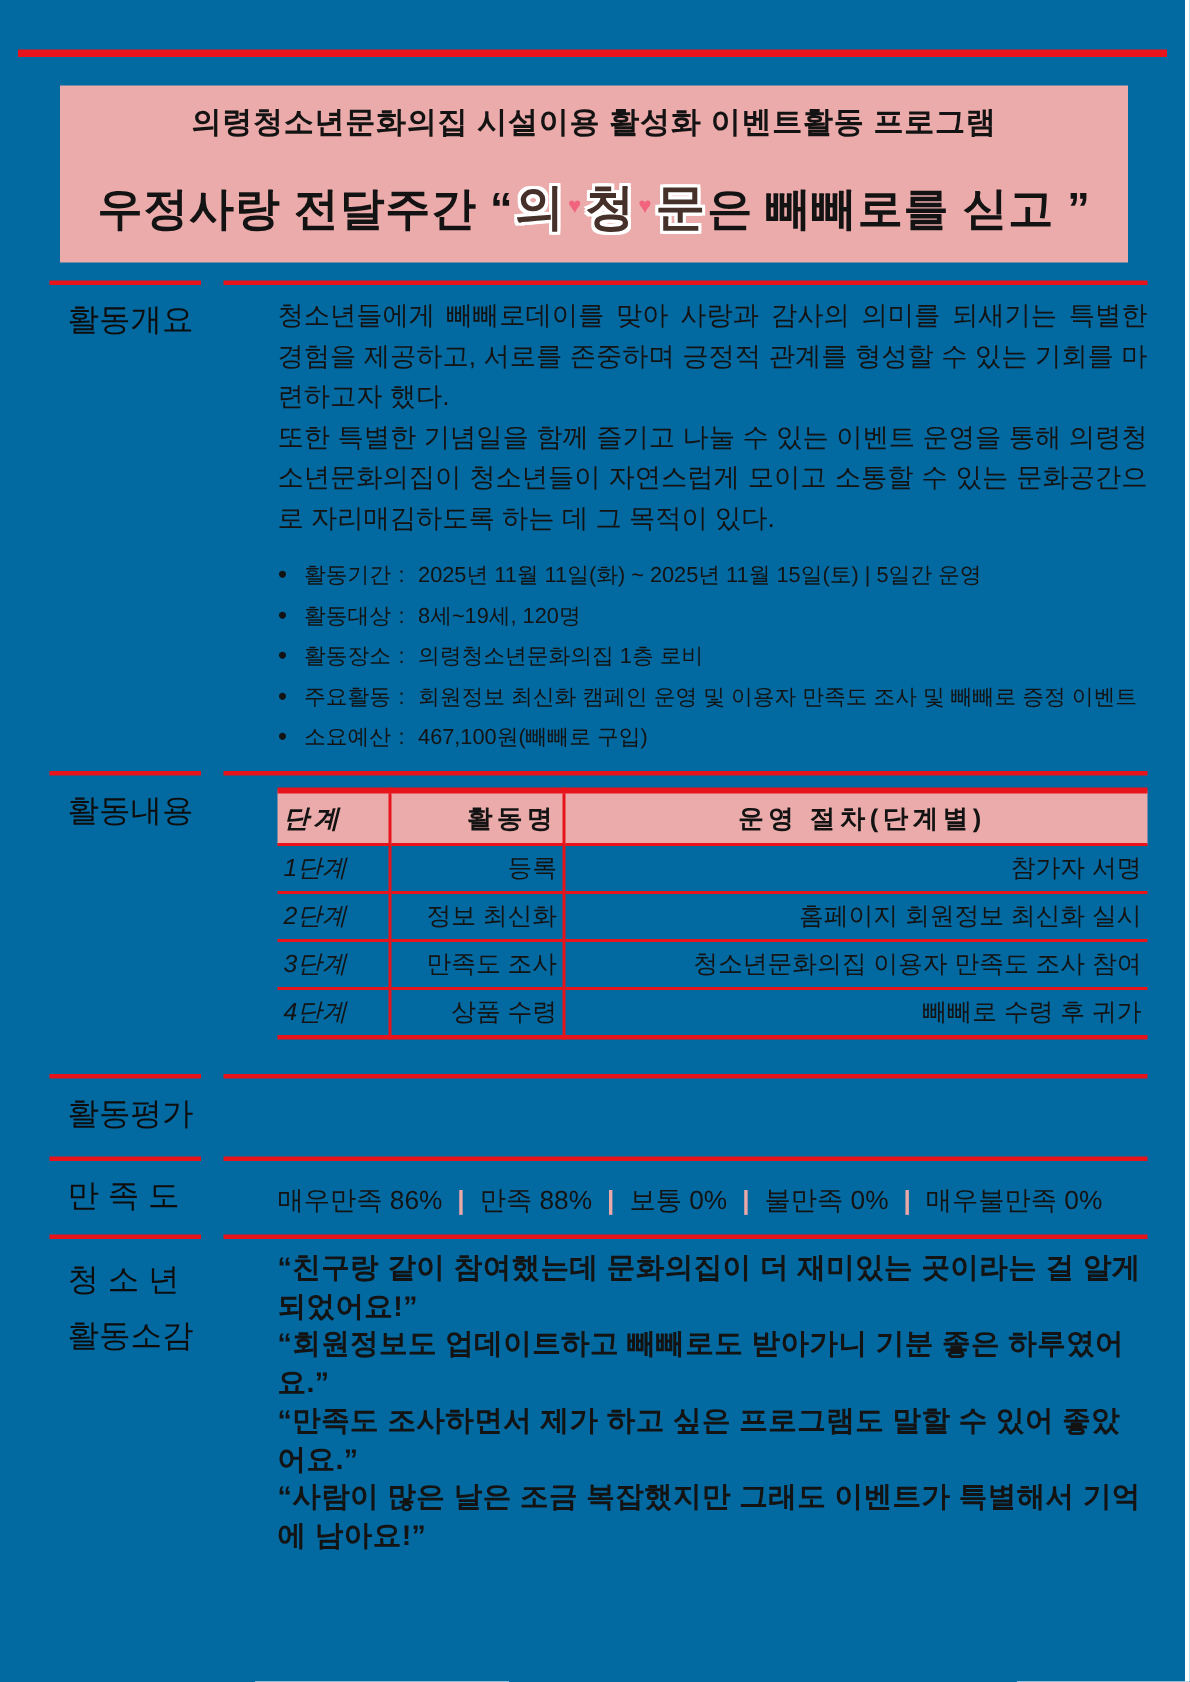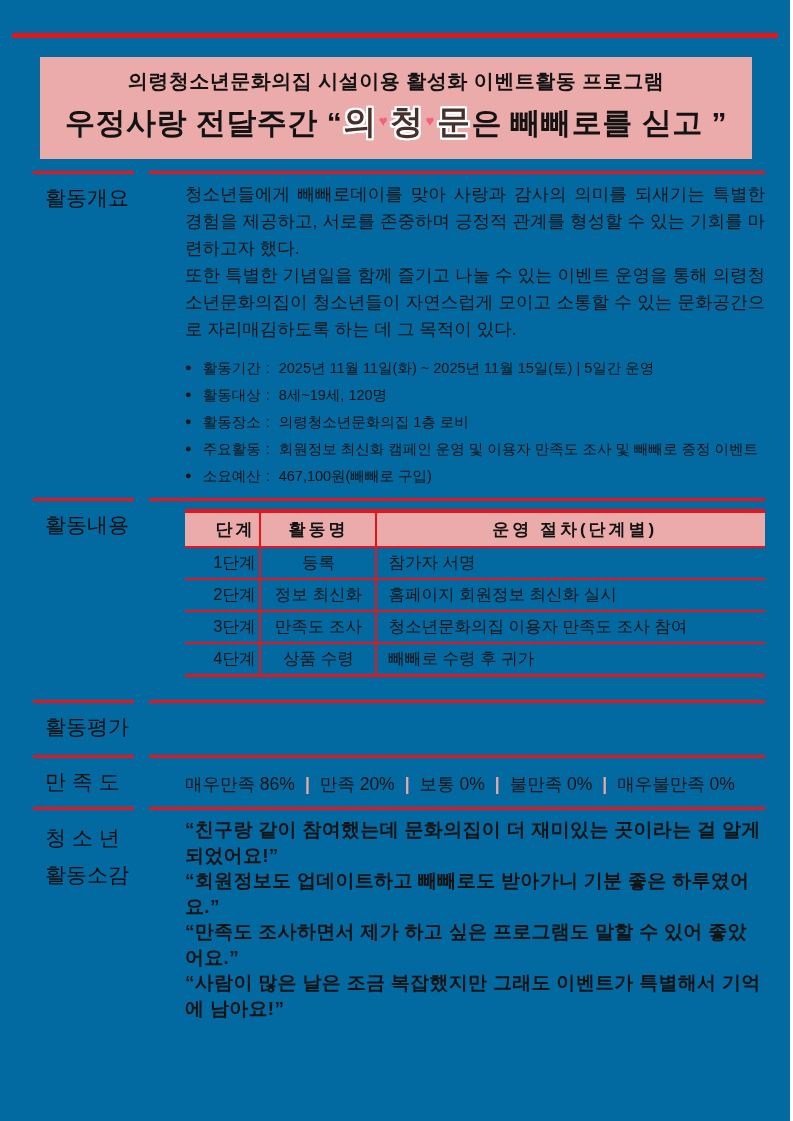--- a/index.html
+++ b/index.html
@@ -5,21 +5,21 @@
   * { margin:0; padding:0; box-sizing:border-box; }
   html,body { background:#ffffff; }
   body { font-family:"Liberation Sans","DejaVu Sans",sans-serif; color:#111; }
   .page { position:relative; width:790px; height:1121px; background:#0369a1; overflow:hidden; }
 
   .top-rule { position:absolute; top:33px; left:12px; right:12px; height:5px; background:#e8141b; }
 
   
   .banner { margin:57px 38px 0 40px; background:#ecabab; text-align:center; padding:11px 6px 14px; }
   .banner .subtitle { font-size:20px; font-weight:bold; color:#131313; letter-spacing:0.5px; }
-  .banner .main-title { margin-top:5px; font-size:30px; font-weight:800; color:#131313; letter-spacing:0.5px; }
+  .banner .main-title { margin-top:21px; font-size:30px; font-weight:800; color:#131313; letter-spacing:0.5px; }
   .styled-char {
     display:inline-block; font-size:33px; font-weight:900; color:#45302a;
     text-shadow:-2px -2px 0 #fff, 2px -2px 0 #fff, -2px 2px 0 #fff, 2px 2px 0 #fff,
                  0 -2px 0 #fff, 0 2px 0 #fff, -2px 0 0 #fff, 2px 0 0 #fff;
     padding:0 1px;
   }
   .heart { display:inline-block; font-size:15px; color:#f2637e; vertical-align:7px; margin:0 1px; }
 
   
   .divider { display:flex; gap:15px; margin:0 25px 0 33px; }
@@ -37,22 +37,22 @@
   .bullet .b-label { font-weight:normal; }
   .bullet .b-colon { margin:0 9px 0 5px; }
 
   
   .act-table { width:100%; border-collapse:collapse; font-size:16.5px; color:#131313;
                border-top:4px solid #e8141b; border-bottom:3px solid #e8141b; margin-top:1px; }
   .act-table th { background:#ecabab; font-weight:bold; font-size:17px; letter-spacing:3px; padding:5px 4px; }
   .act-table td { padding:4px 4px;margin-top:12px; }
   .act-table th, .act-table td { border-bottom:2px solid #e8141b; }
   .act-table tr:last-child td { border-bottom:none; }
-  .act-table th + th, .act-table td + td { border-left:2px solid #e8141b; }
-  .col-step { width:13%; text-align:right; }
+  .act-table th + th, .act-table td + td { border-left:2px solid #e8141b;text-align:right; }
+  .col-step { width:13%; text-align:left;font-style:italic; }
   .col-name { width:20%; text-align:center; }
   .col-proc { width:67%; text-align:left; padding-left:11px !important; }
 
   
   .sat-line { font-size:17.5px; line-height:32px; color:#131313; padding-top:3px; }
   .sat-sep { color:#eba8a8; margin:0 10px; font-weight:bold; }
 
   
   .comments-label { line-height:37px; }
   .quote { font-size:19px; font-weight:700; line-height:25.5px; letter-spacing:0.3px; color:#131313; }
@@ -143,21 +143,21 @@
     <div class="sec-label">활동평가</div>
   </div>
 
   <div class="divider mt-sat">
     <div class="short"></div>
       <div class="long"></div>
   </div>
   <div class="sec-row">
     <div class="sec-label">만 족 도</div>
     <div class="sec-content">
-      <div class="sat-line"><span>매우만족 86%</span><span class="sat-sep">|</span><span>만족 20%</span><span class="sat-sep">|</span><span>보통 0%</span><span class="sat-sep">|</span><span>불만족 0%</span><span class="sat-sep">|</span><span>매우불만족 0%</span></div>
+      <div class="sat-line"><span>매우만족 86%</span><span class="sat-sep">|</span><span>만족 88%</span><span class="sat-sep">|</span><span>보통 0%</span><span class="sat-sep">|</span><span>불만족 0%</span><span class="sat-sep">|</span><span>매우불만족 0%</span></div>
     </div>
   </div>
 
   <div class="divider mt-comm">
     <div class="short"></div>
       <div class="long"></div>
   </div>
   <div class="sec-row">
     <div class="sec-label comments-label">
       <div>청 소 년</div>

